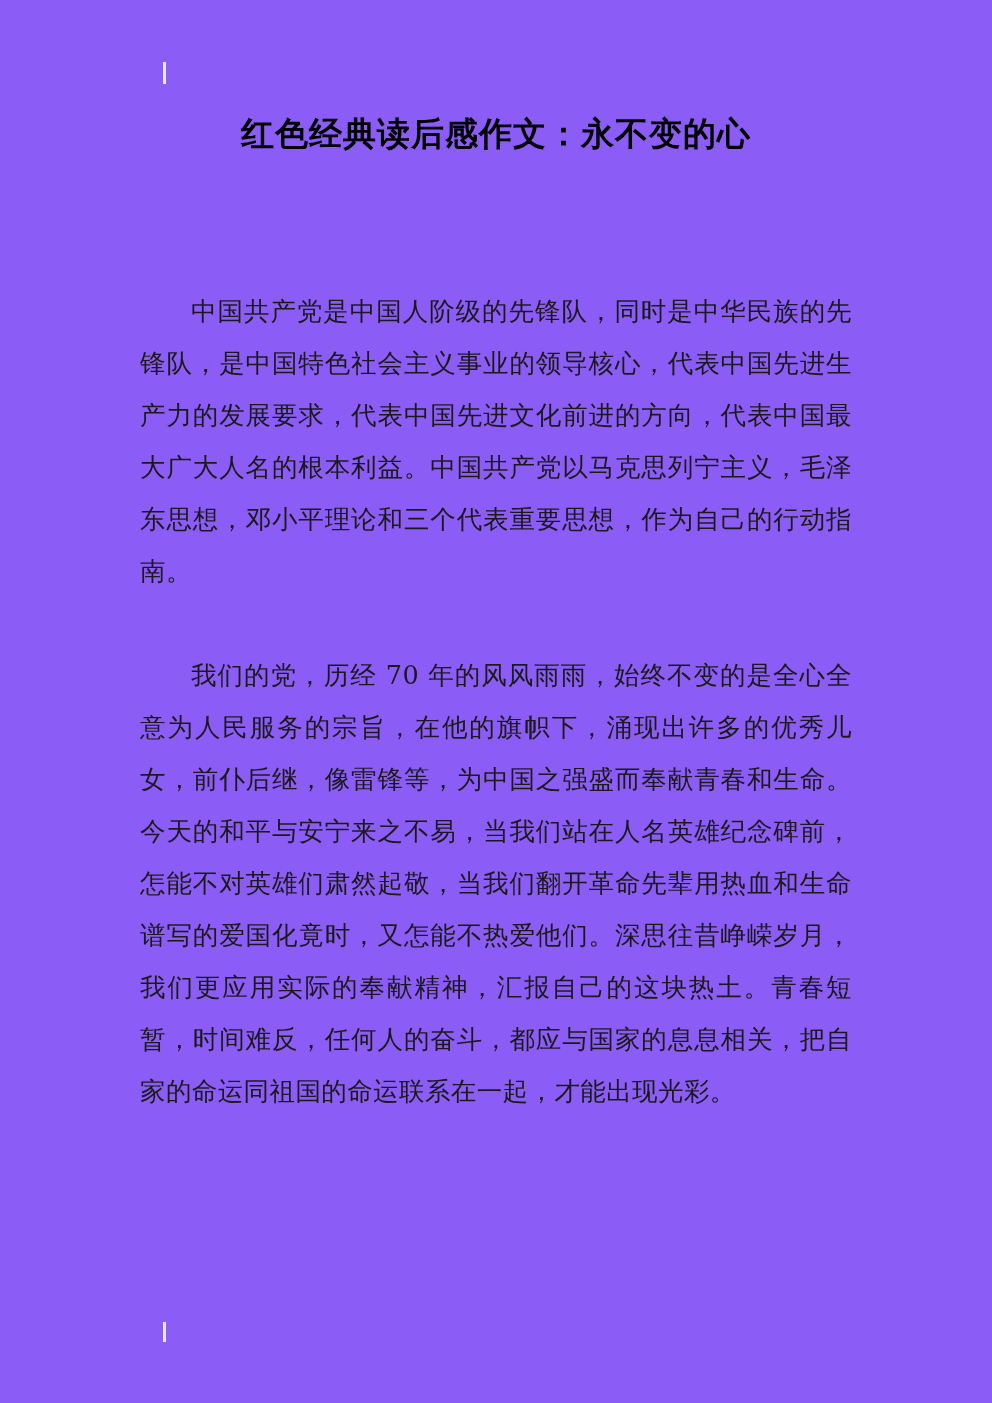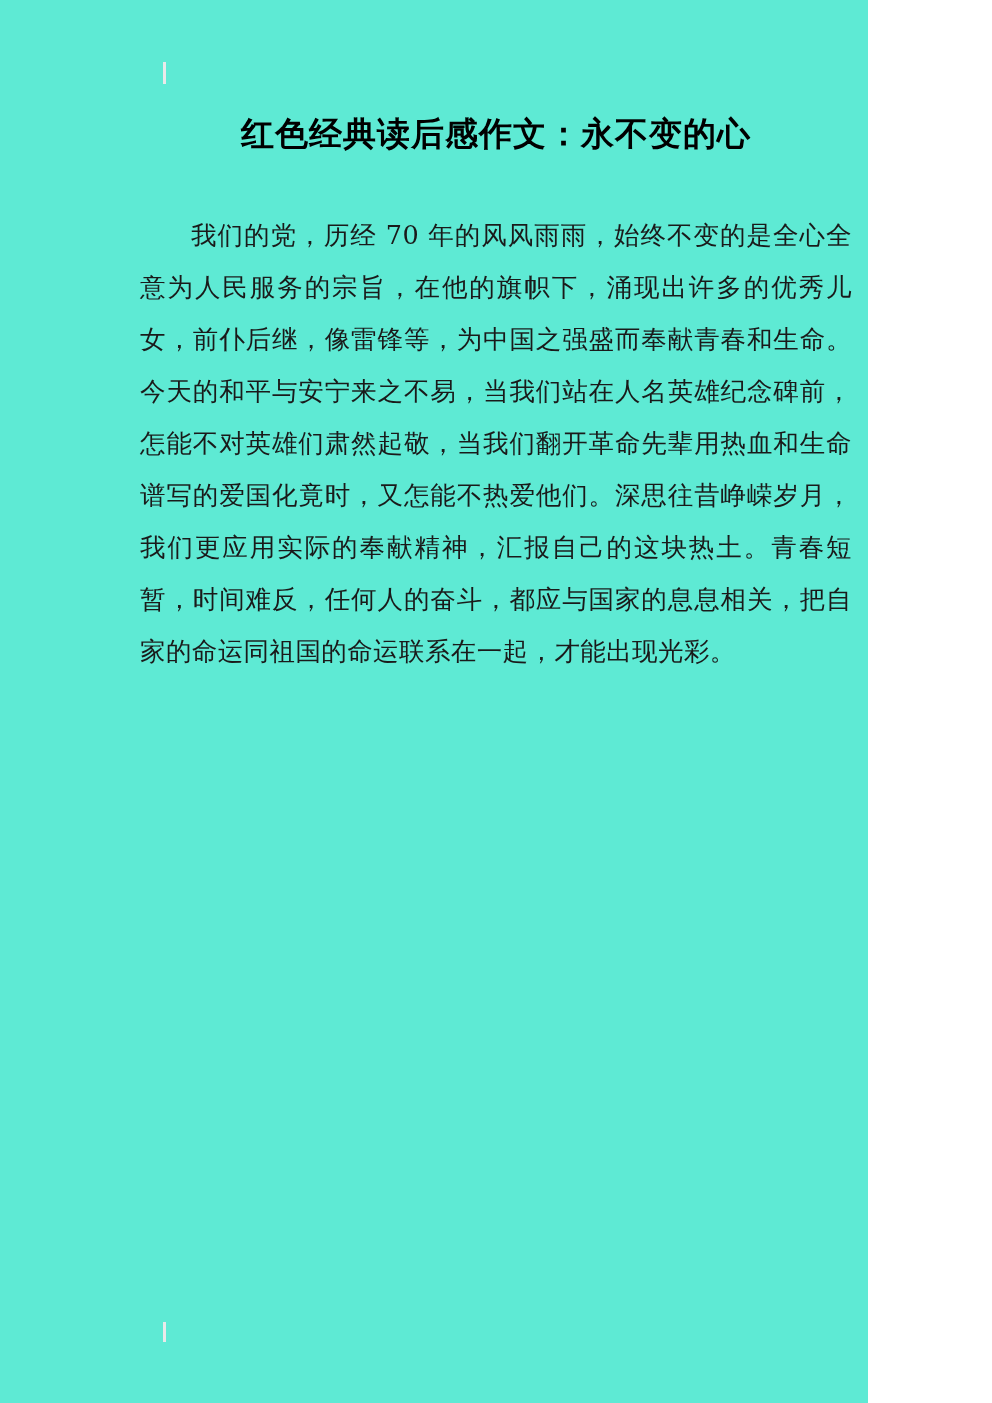--- a/index.html
+++ b/index.html
@@ -12,23 +12,23 @@
     height: 1403px;
     font-family: "DejaVu Serif", serif;
     color: #000000;
     position: relative;
     overflow: hidden;
   }
   .page {
     position: absolute;
     left: 0;
     top: 0;
-    width: 868px;
+    width: 992px;
     height: 1403px;
-    background: #5eead4;
+    background: #8b5cf6;
   }
   .content {
     position: absolute;
     left: 140px;
     top: 0;
     width: 712px;
   }
   .doc-title {
     margin: 0;
     padding-top: 112px;
@@ -71,15 +71,16 @@
   }
 </style>
 </head>
 <body>
 
 <div class="page">
   <div class="faint-mark mark-top"></div>
   <div class="faint-mark mark-bottom"></div>
   <div class="content">
     <h1 class="doc-title">红色经典读后感作文：永不变的心</h1>
+    <p class="body-text para-1">中国共产党是中国人阶级的先锋队，同时是中华民族的先锋队，是中国特色社会主义事业的领导核心，代表中国先进生产力的发展要求，代表中国先进文化前进的方向，代表中国最大广大人名的根本利益。中国共产党以马克思列宁主义，毛泽东思想，邓小平理论和三个代表重要思想，作为自己的行动指南。</p>
     <p class="body-text para-2">我们的党，历经 70 年的风风雨雨，始终不变的是全心全意为人民服务的宗旨，在他的旗帜下，涌现出许多的优秀儿女，前仆后继，像雷锋等，为中国之强盛而奉献青春和生命。今天的和平与安宁来之不易，当我们站在人名英雄纪念碑前，怎能不对英雄们肃然起敬，当我们翻开革命先辈用热血和生命谱写的爱国化竟时，又怎能不热爱他们。深思往昔峥嵘岁月，我们更应用实际的奉献精神，汇报自己的这块热土。青春短暂，时间难反，任何人的奋斗，都应与国家的息息相关，把自家的命运同祖国的命运联系在一起，才能出现光彩。</p>
   </div>
 </div>
 
 </body></html>

